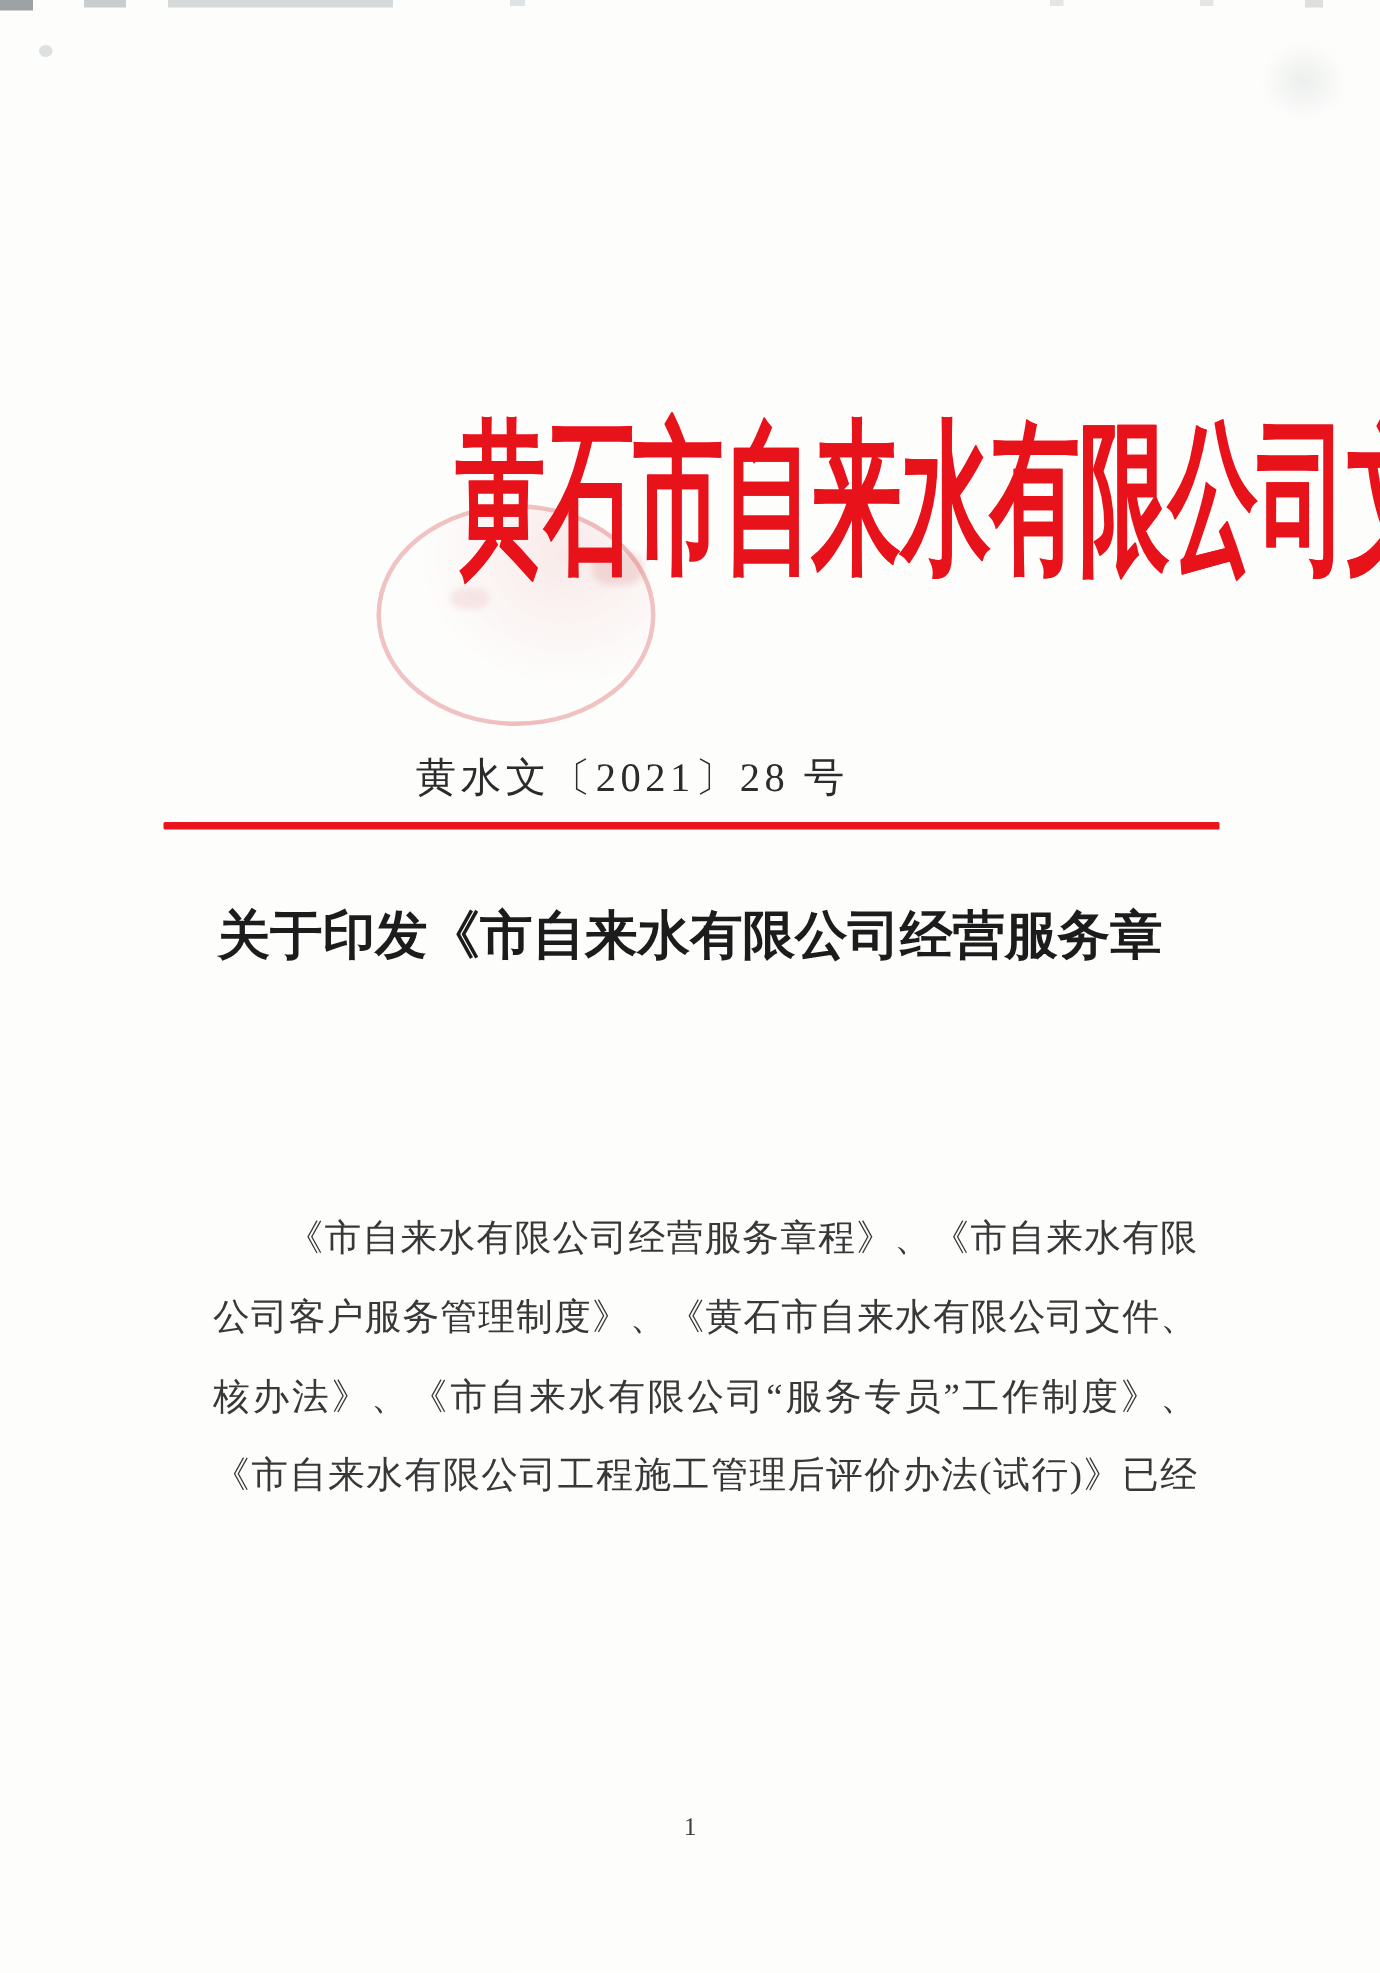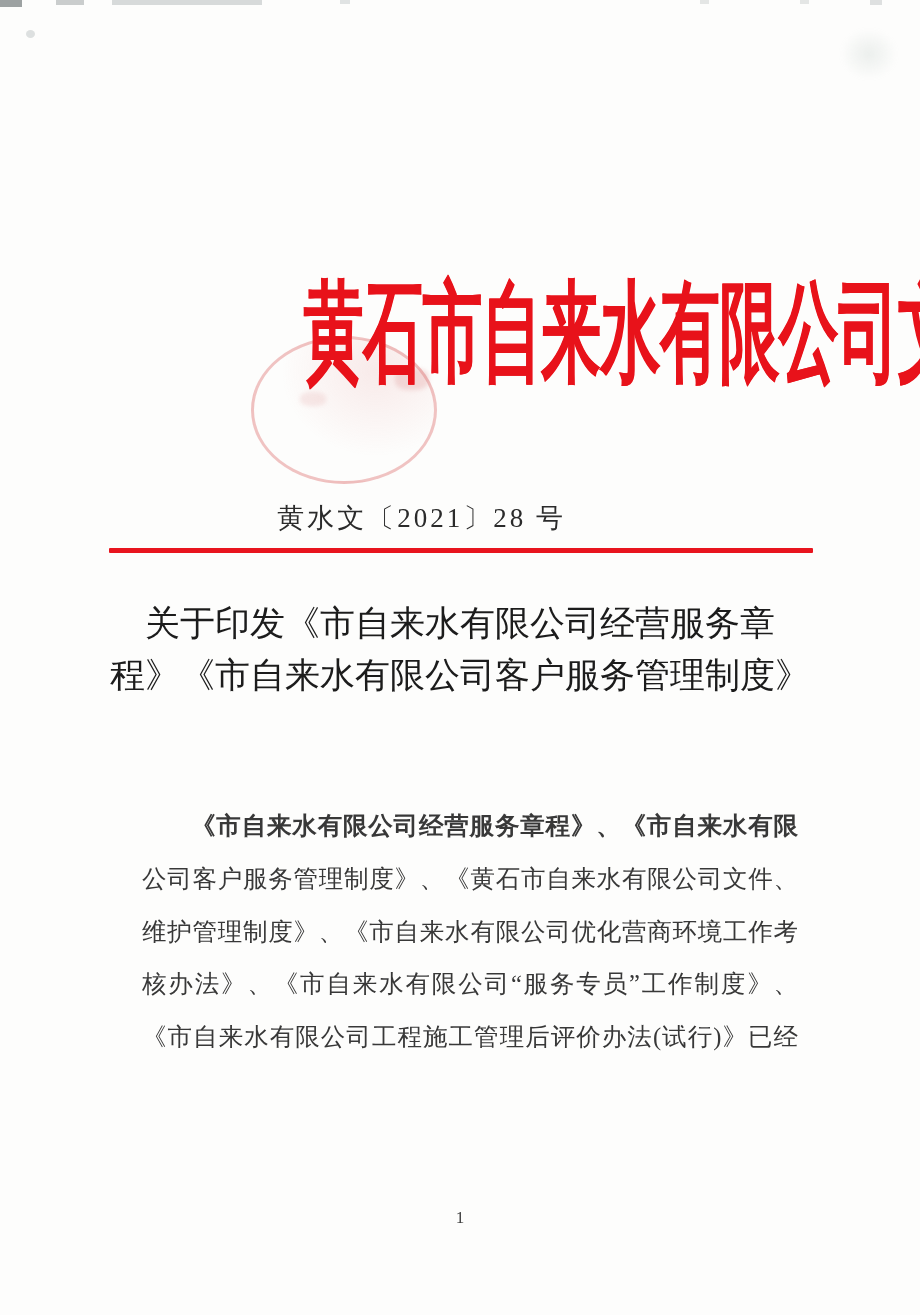--- a/index.html
+++ b/index.html
@@ -57,39 +57,39 @@
 
   
   .red-rule{
     position:absolute;left:109px;top:548px;width:704px;height:5px;
     background:#e8141e;border-radius:1px;
   }
 
   
   .notice-title{
     position:absolute;top:598px;left:60px;width:800px;
-    text-align:center;font-size:35px;font-weight:normal;
+    text-align:center;font-size:35px;font-weight:bold;
     color:#1c1c1c;line-height:52px;letter-spacing:0px;
   }
 
   
   .body-block{
     position:absolute;left:142px;top:800px;width:656px;
     font-size:24.5px;color:#383838;
   }
   .body-line{
     line-height:52.8px;height:52.8px;white-space:nowrap;
   }
   .body-line.j{
     white-space:normal;
     text-align:justify;
     text-align-last:justify;
     text-justify:inter-character;
   }
-  .body-line.indent{ text-indent:49px;font-weight:bold; }
+  .body-line.indent{ text-indent:49px; }
 
   
   .page-number{
     position:absolute;top:1208px;left:0;width:920px;
     text-align:center;font-size:17px;color:#3f3f3f;
   }
 
   
   .art{position:absolute;}
   .art.a1{left:0;top:0;width:22px;height:7px;background:rgba(62,72,72,0.50);}
@@ -128,26 +128,24 @@
   <div class="org-title">
     <span class="stretch">黄石市自来水有限公司文件</span>
   </div>
 
   <div class="doc-number">黄水文〔2021〕28 号</div>
 
   <div class="red-rule"></div>
 
   <div class="notice-title">
     <div>关于印发《市自来水有限公司经营服务章</div>
-    <div>程》《市自来水有限公司客户服务管理制度》</div>
   </div>
 
   <div class="body-block">
     <div class="body-line j indent">《市自来水有限公司经营服务章程》、《市自来水有限</div>
     <div class="body-line j">公司客户服务管理制度》、《黄石市自来水有限公司文件、</div>
-    <div class="body-line j">维护管理制度》、《市自来水有限公司优化营商环境工作考</div>
     <div class="body-line j">核办法》、《市自来水有限公司“服务专员”工作制度》、</div>
     <div class="body-line j">《市自来水有限公司工程施工管理后评价办法(试行)》已经</div>
   </div>
 
   <div class="page-number">1</div>
 
 </div>
 
 </body></html>

